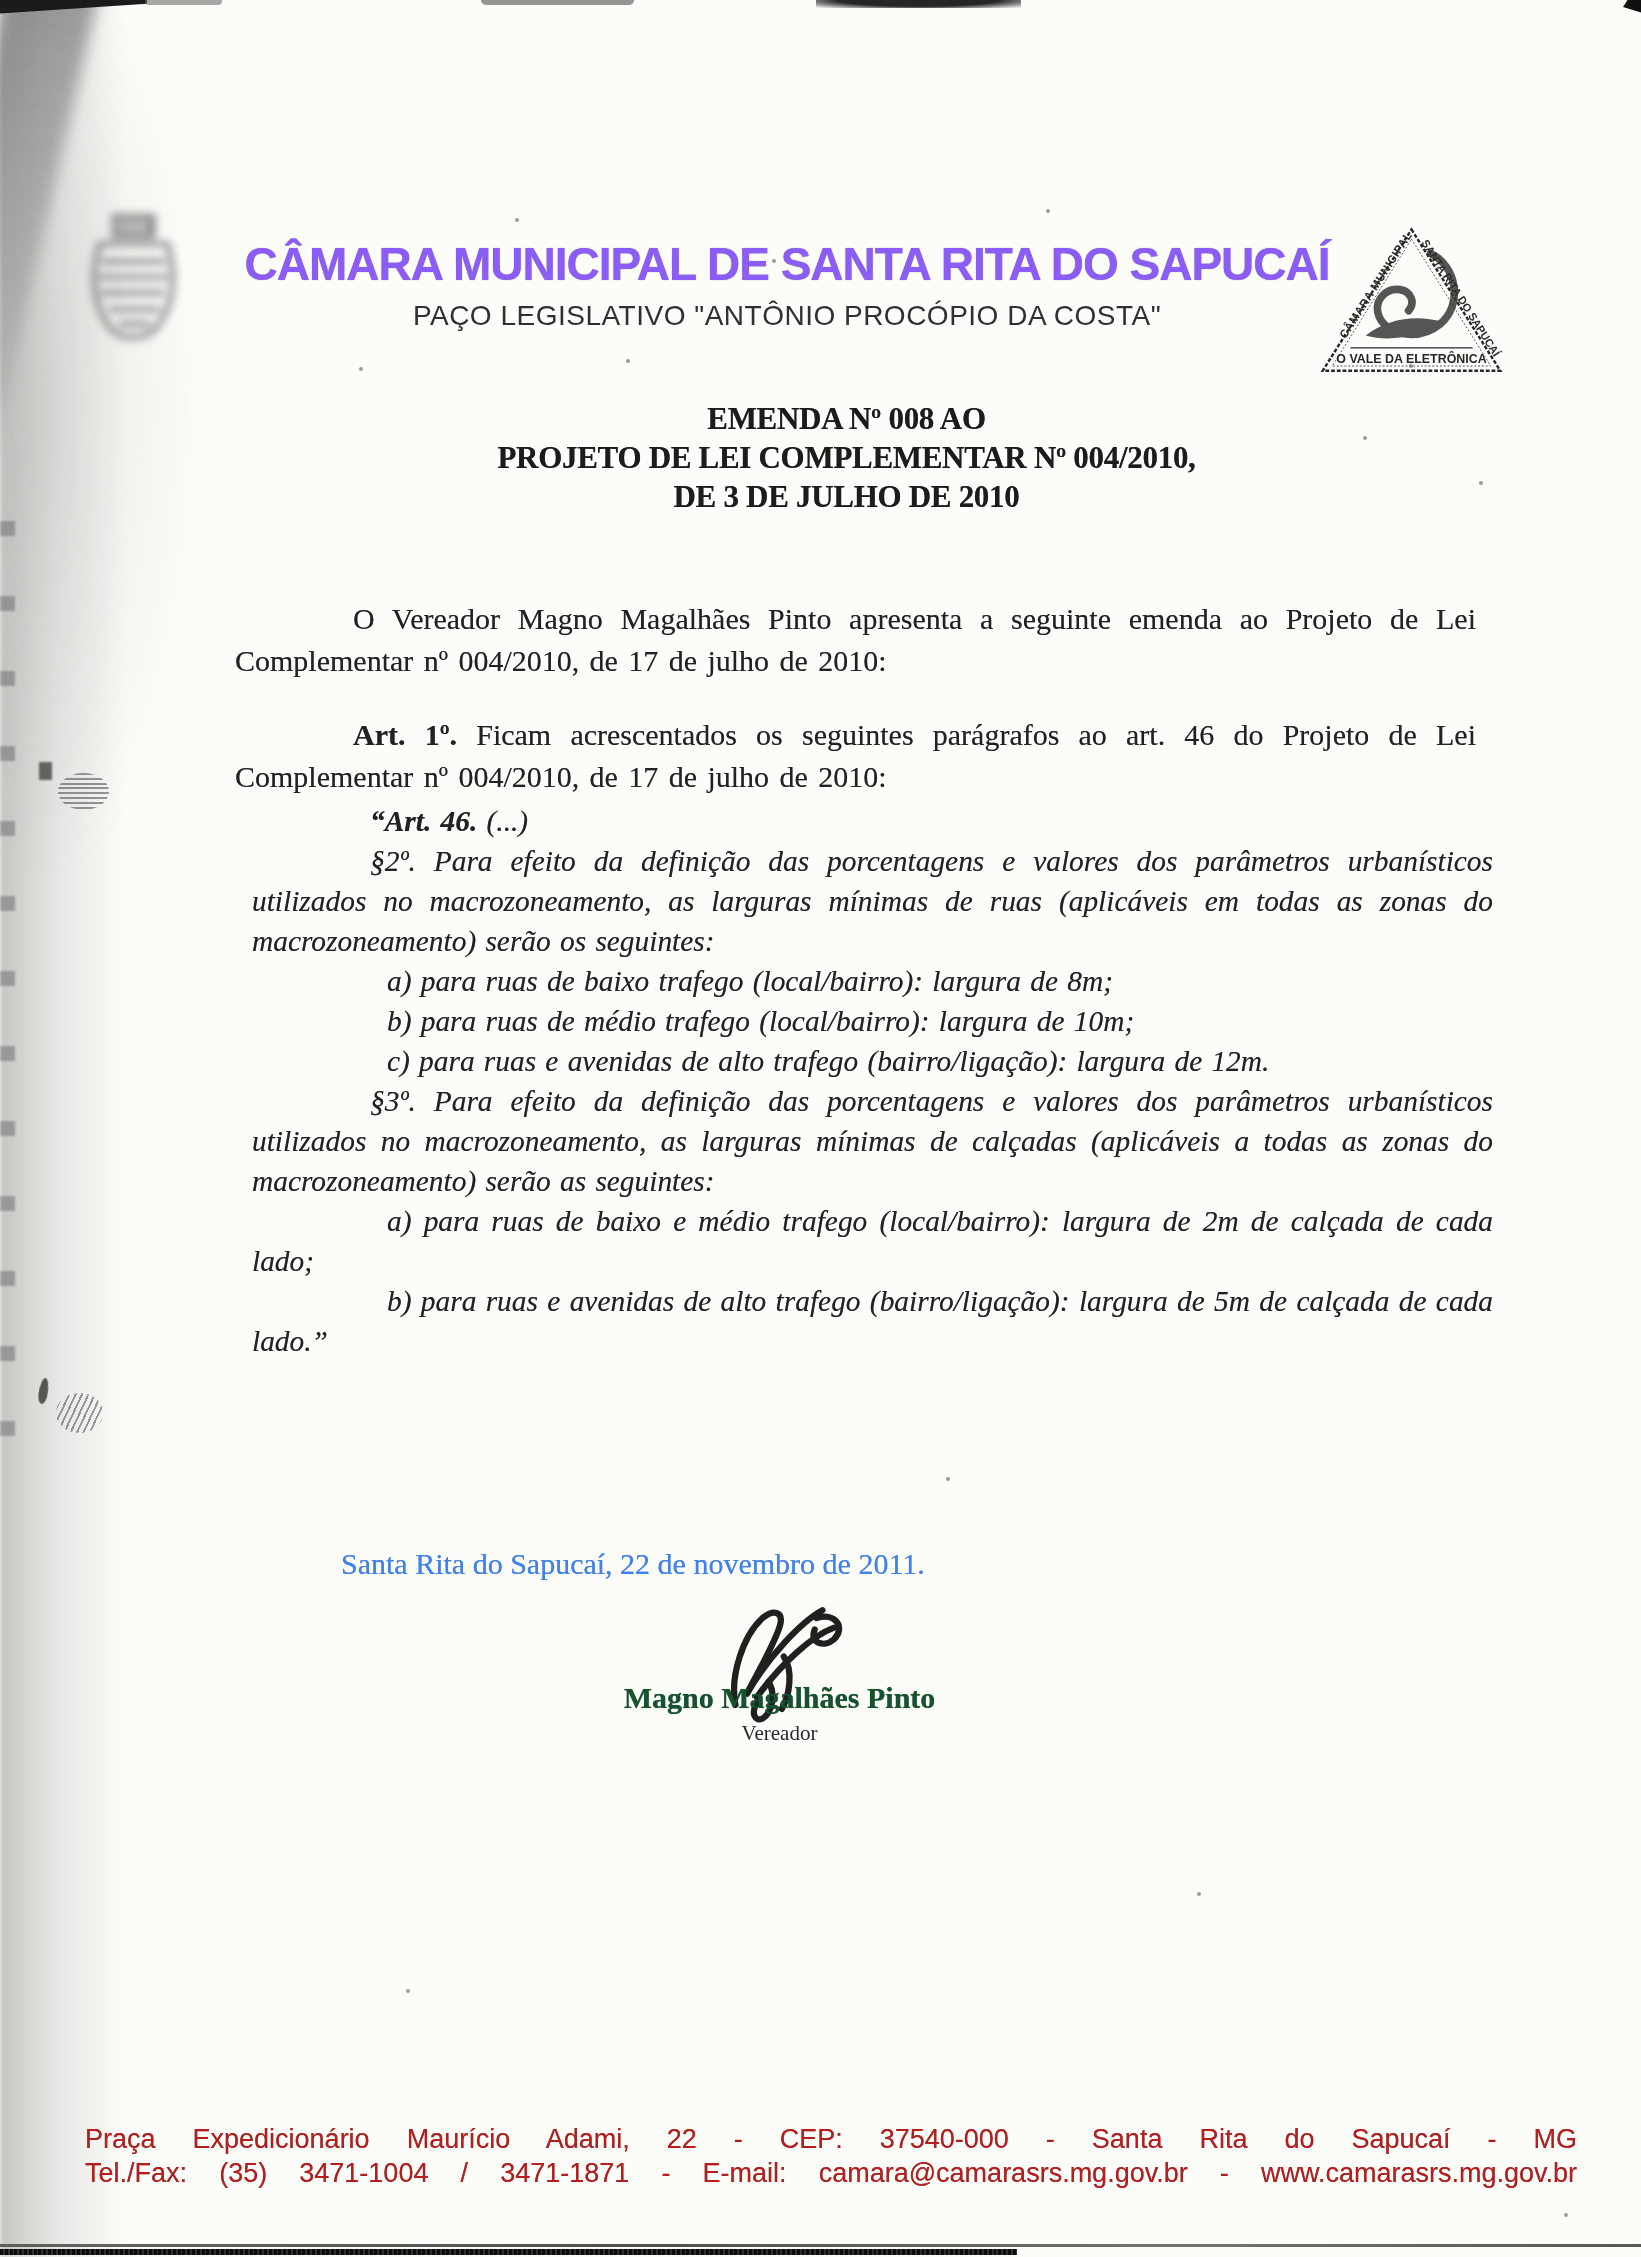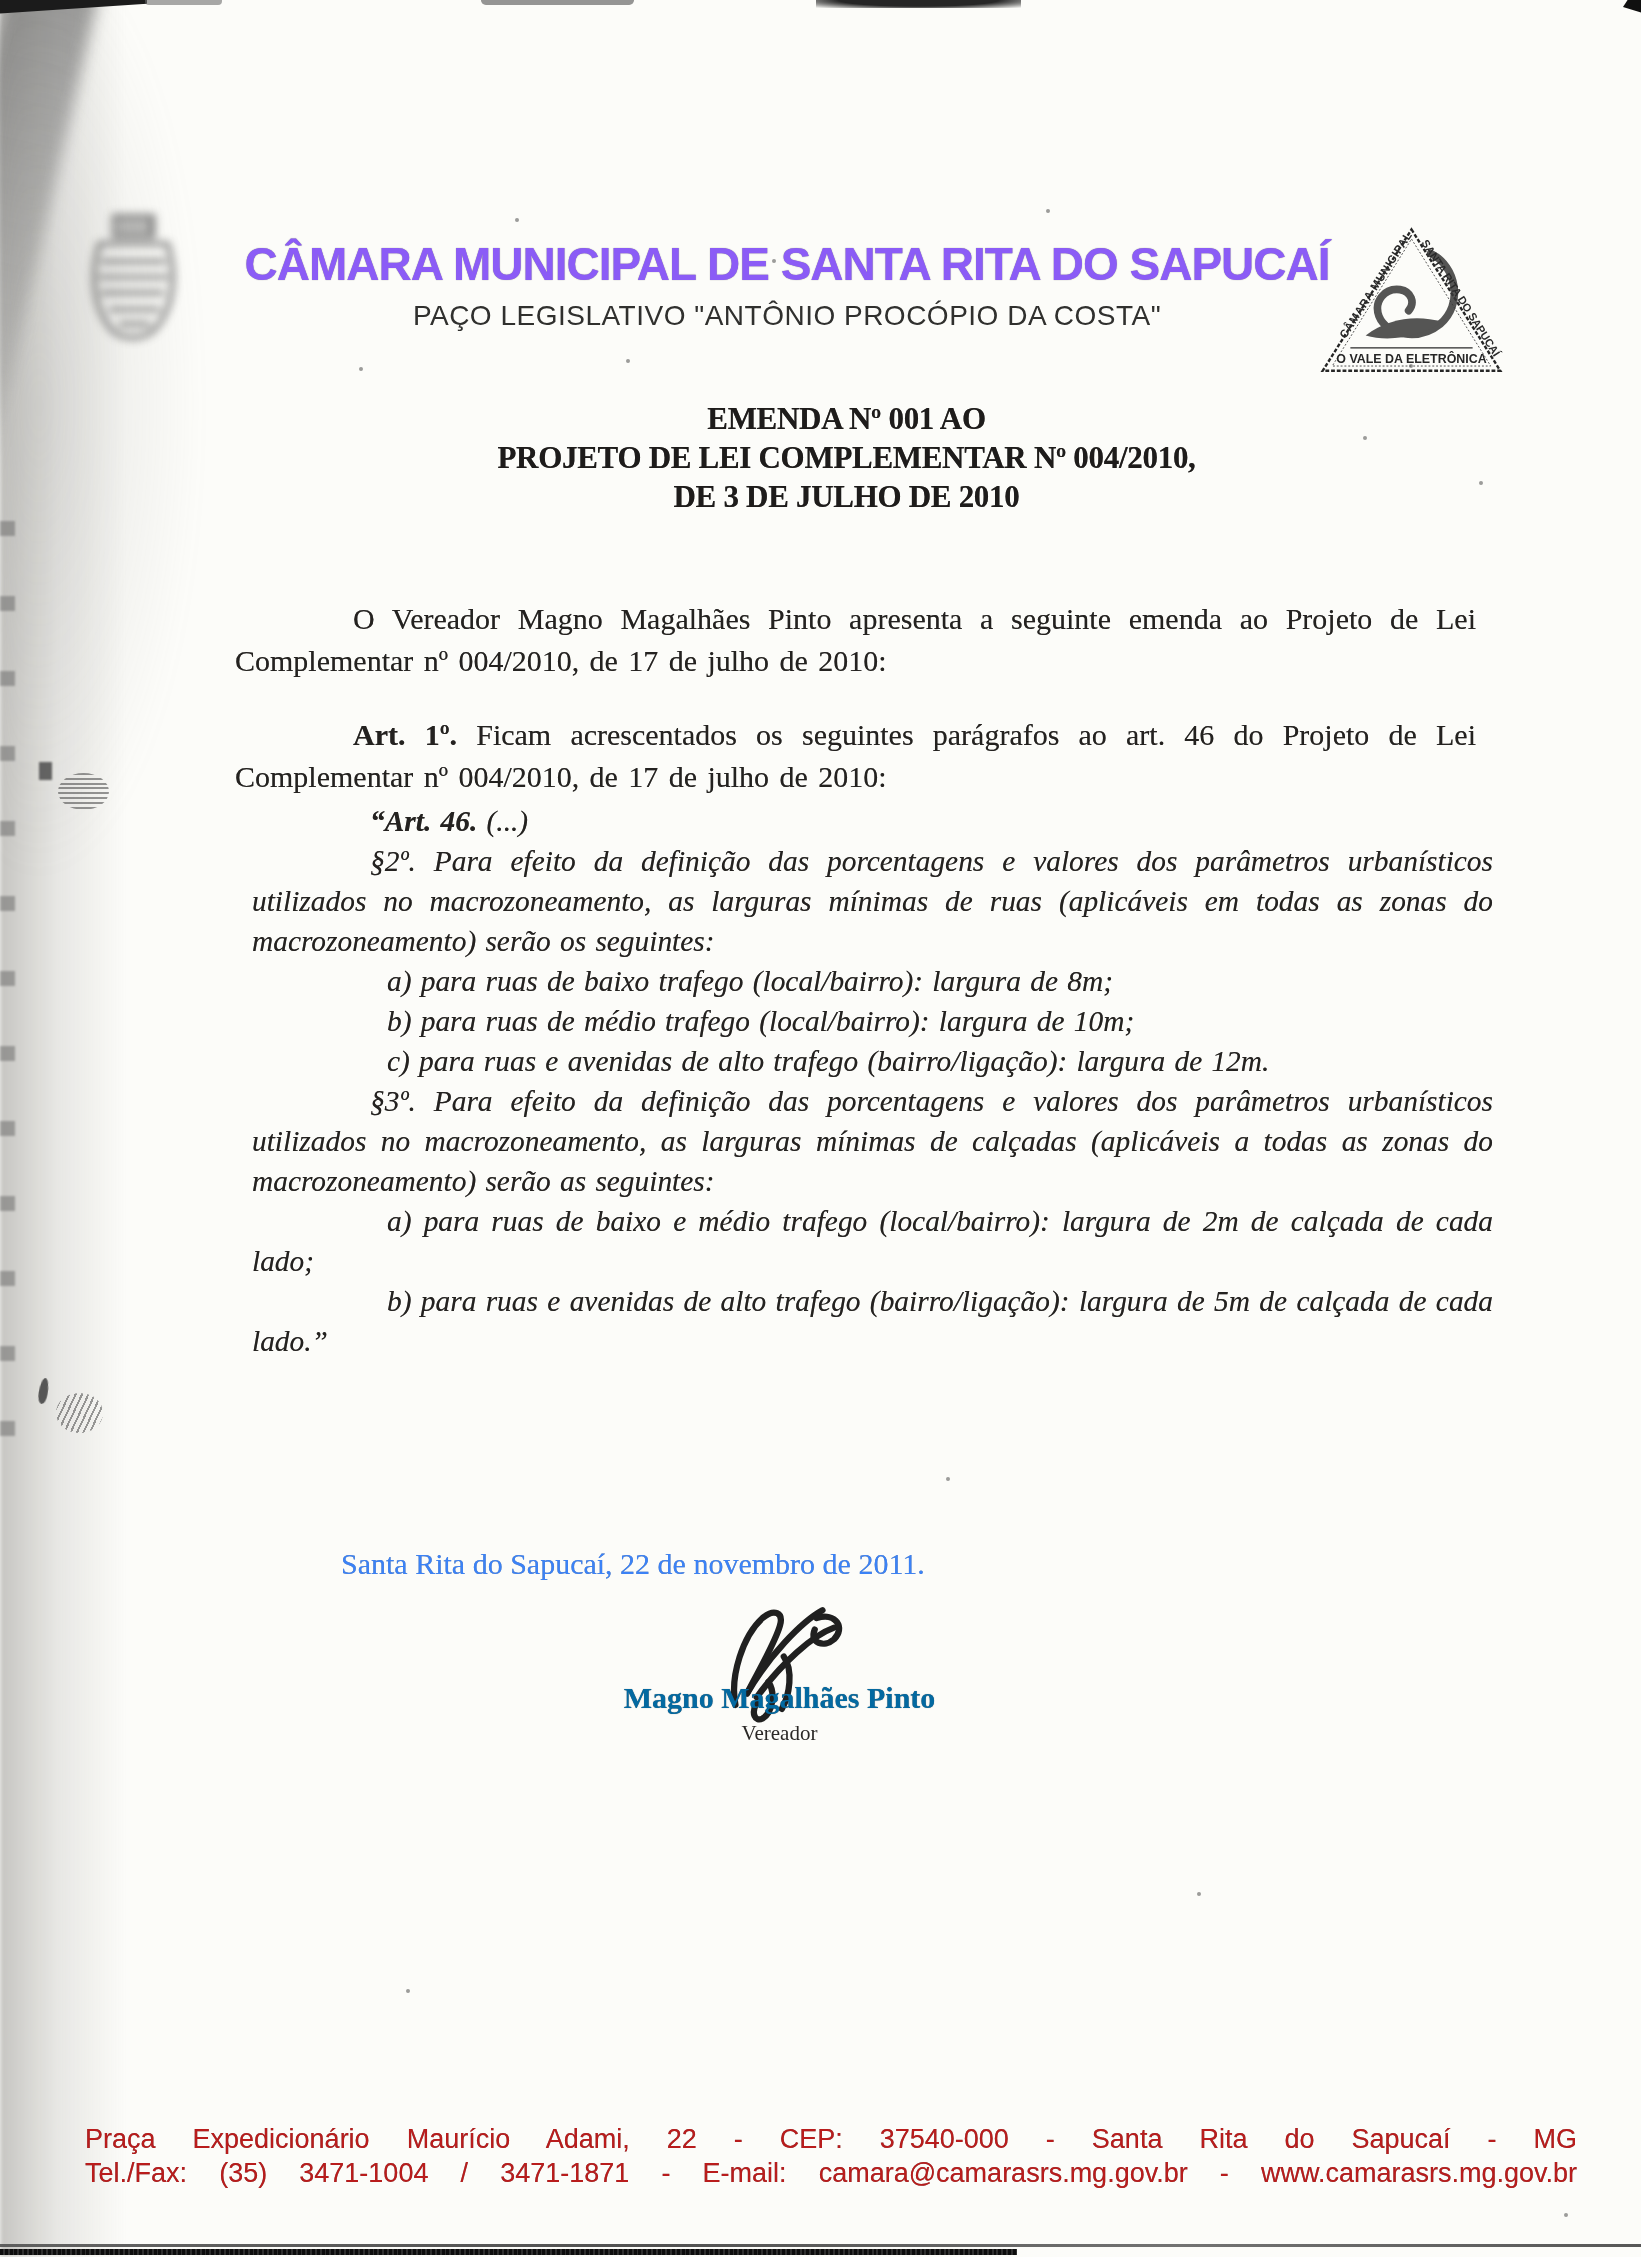--- a/index.html
+++ b/index.html
@@ -73,21 +73,21 @@
     font-style:italic;text-align:justify;word-spacing:1.9px;color:#242220;
     text-shadow:0 0 0.6px rgba(36,34,32,.55);margin-left:17px;}
   .quote p{margin:0;}
   .quote .item{text-indent:135px;}
   .dateline{left:341px;top:1509px;font-size:30px;color:#3b82f6;
     text-shadow:0 0 0.6px rgba(36,34,32,.5);margin-top:38px;}
 
   
   .sig-scribble{left:697px;top:1589px;width:162px;height:145px;}
   .sig-name{left:490px;top:1681px;width:579px;text-align:center;
-    font-weight:bold;font-size:30px;color:#0369a1;text-shadow:0 0 0.7px rgba(30,28,27,.7);}
+    font-weight:bold;font-size:30px;color:#14532d;text-shadow:0 0 0.7px rgba(30,28,27,.7);}
   .sig-role{left:490px;top:1721px;width:579px;text-align:center;font-size:21px;color:#2a2826;}
 
   
   .footer{left:85px;top:2122px;width:1492px;
     font-family:"Liberation Sans",sans-serif;font-size:27px;line-height:34px;color:#b91c1c;
     text-shadow:0 0 0.6px rgba(43,43,41,.6);}
   .footer .line{text-align:justify;text-align-last:justify;}
 </style>
 </head>
 <body>
@@ -141,21 +141,21 @@
       <path d="M120,32 C148,46 154,86 130,106 C108,124 74,118 66,98 C60,82 72,68 88,70 C100,72 104,84 97,92" fill="none" stroke="#383838" stroke-width="8" stroke-linecap="round"></path>
       <path d="M52,118 C76,100 106,96 132,104 C112,118 78,126 52,118 Z" fill="#383838"></path>
     </g>
     <line x1="36" y1="131" x2="164" y2="131" stroke="#2a2a2a" stroke-width="1.5"></line>
     <text transform="translate(31,122) rotate(-57.4)" font-family="Liberation Sans, sans-serif" font-size="12" font-weight="bold" fill="#2a2a2a" letter-spacing=".5">CÂMARA MUNICIPAL</text>
     <text transform="translate(110,21) rotate(57.4)" font-family="Liberation Sans, sans-serif" font-size="11.5" font-weight="bold" fill="#2a2a2a">SANTA RITA DO SAPUCAÍ</text>
     <text x="100" y="147" text-anchor="middle" font-family="Liberation Sans, sans-serif" font-size="13" font-weight="bold" fill="#262626">O VALE DA ELETRÔNICA</text>
   </svg>
 
   <div class="abs title-block">
-    <div>EMENDA Nº 001 AO</div>
+    <div>EMENDA Nº 008 AO</div>
     <div>PROJETO DE LEI COMPLEMENTAR Nº 004/2010,</div>
     <div>DE 3 DE JULHO DE 2010</div>
   </div>
 
   <p class="para indent" style="top:568px">O Vereador Magno Magalhães Pinto apresenta a seguinte emenda ao Projeto de Lei Complementar nº 004/2010, de 17 de julho de 2010:</p>
 
   <p class="para indent" style="top:684px"><b>Art. 1º.</b><span> Ficam acrescentados os seguintes parágrafos ao art. 46 do Projeto de Lei Complementar nº 004/2010, de 17 de julho de 2010:</span></p>
 
   <div class="abs quote">
     <p class="indent"><b>“Art. 46.</b><span> (...)</span></p>

